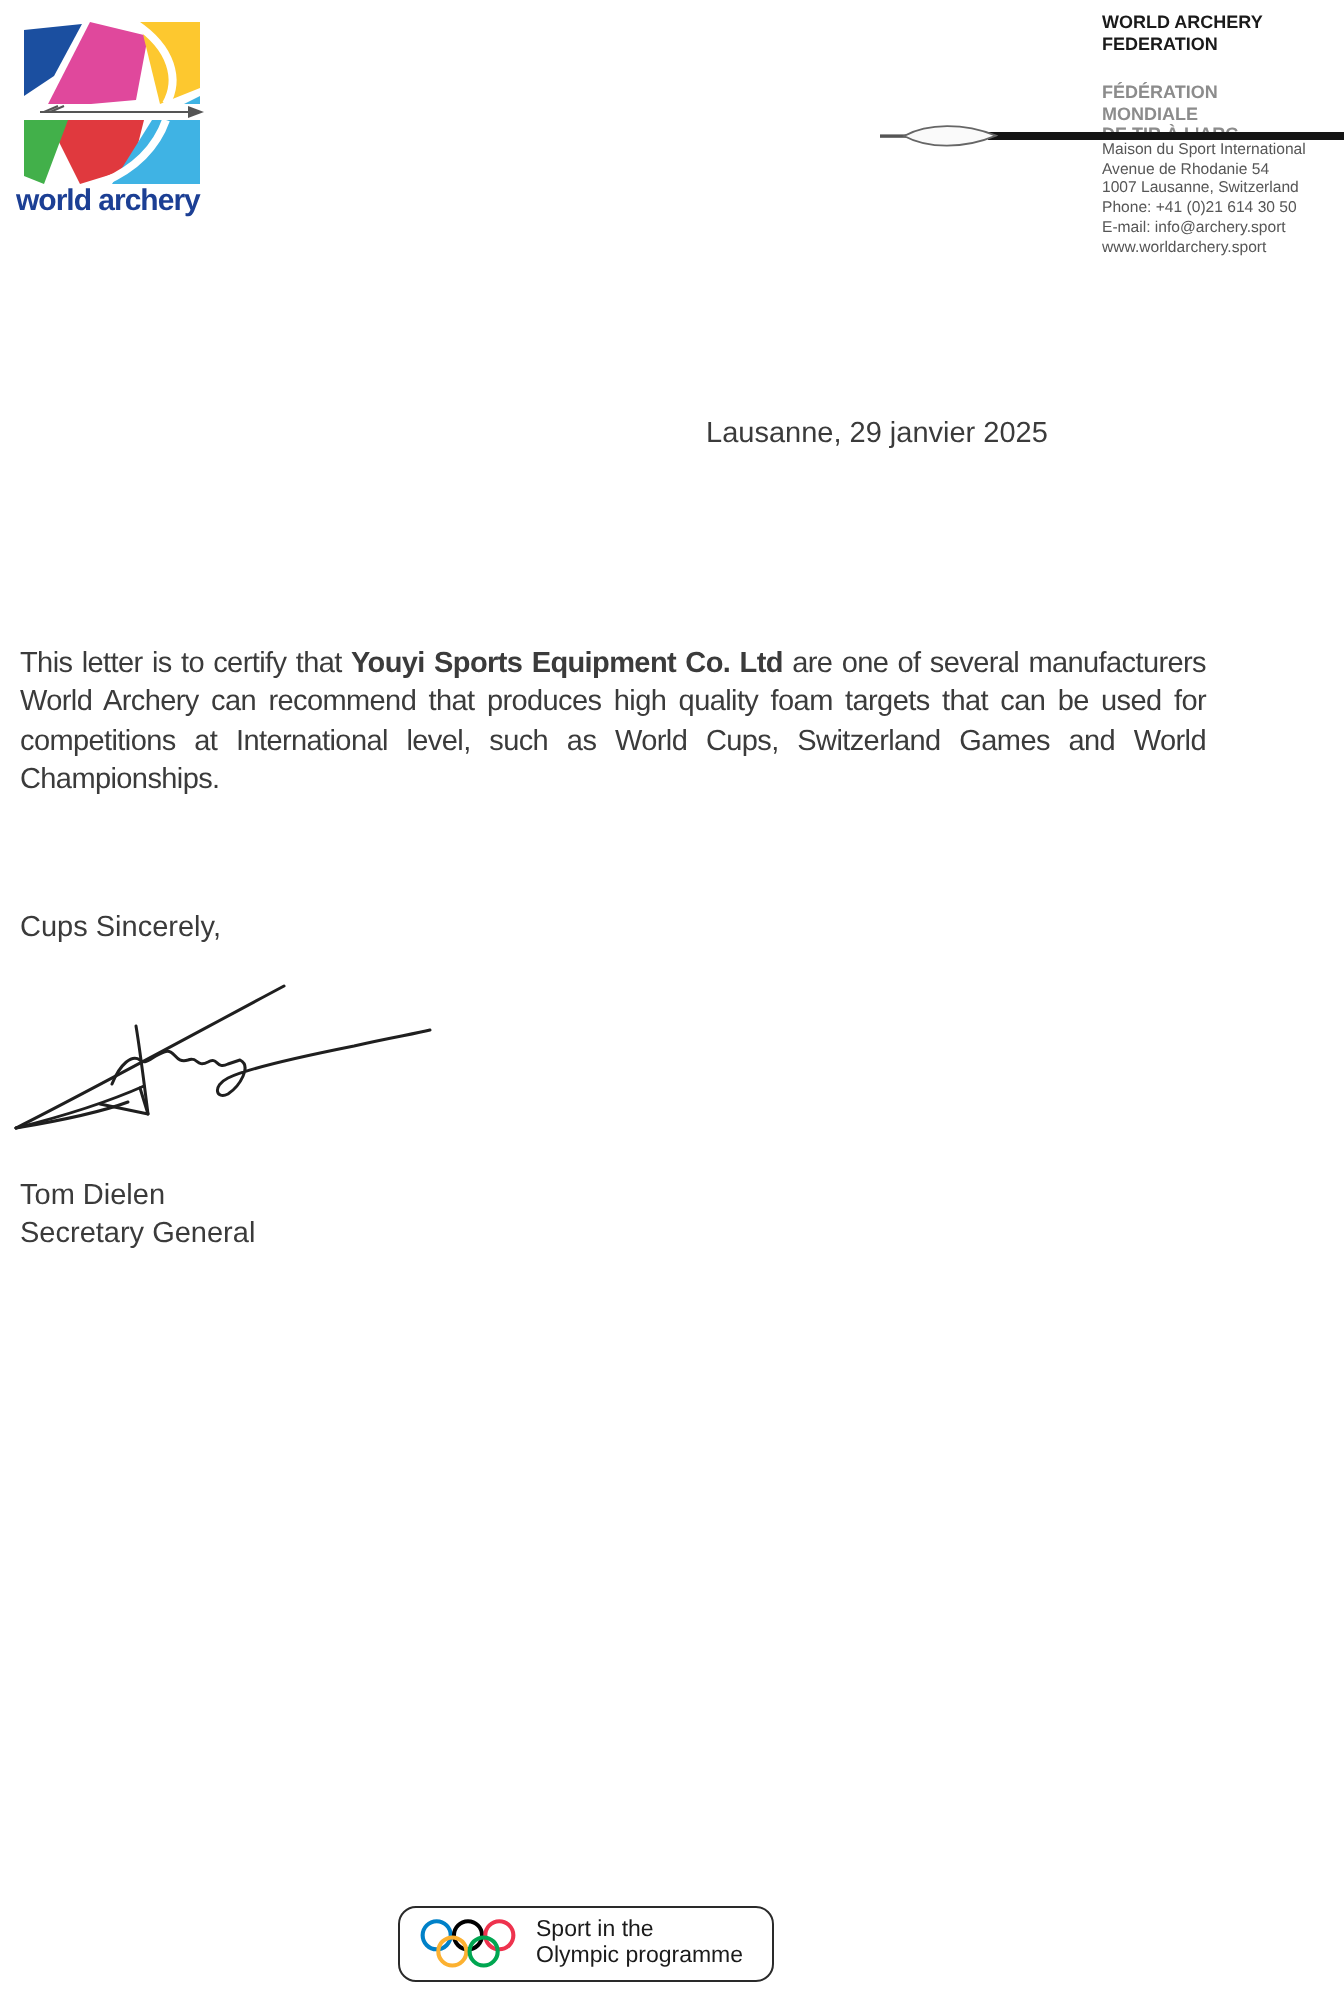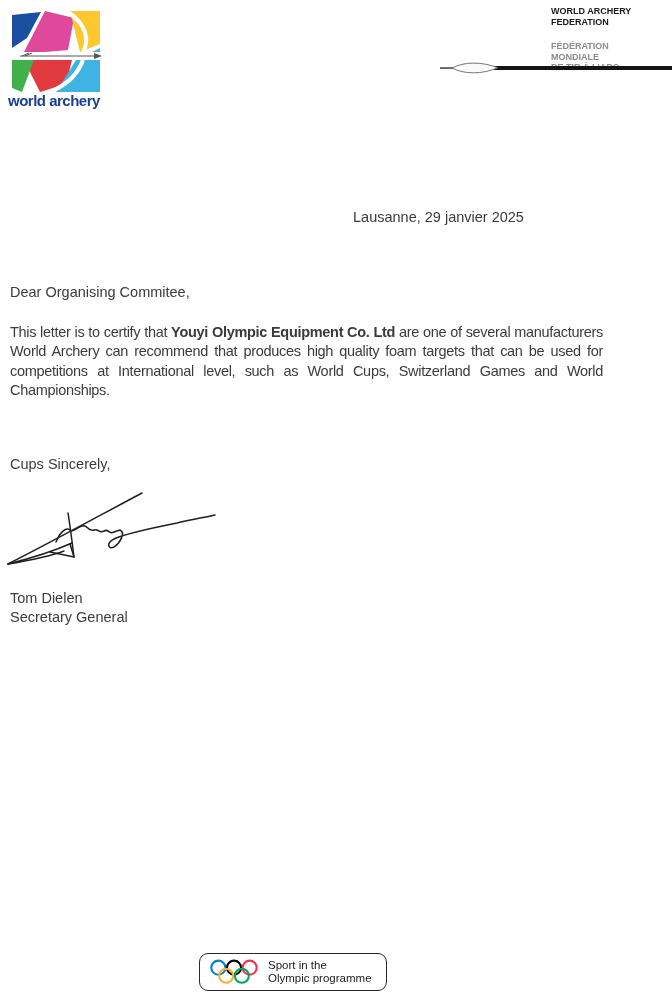--- a/index.html
+++ b/index.html
@@ -95,26 +95,33 @@
       <div class="org-line">DE TIR À L'ARC</div>
     </div>
   </div>
 
   <svg class="abs arrow-svg" width="234" height="14" viewBox="0 0 234 14">
     <rect x="2" y="6.2" width="60" height="1.7" fill="#555555"></rect>
     <rect x="56" y="5" width="178" height="4" fill="#141414"></rect>
     <path d="M 14 7 C 26 0.5, 44 0.5, 60 6.8 C 44 13.5, 26 13.5, 14 7 Z" fill="#fafafa" stroke="#666666" stroke-width="0.9"></path>
   </svg>
 
+  <div class="abs address-block">
+    <div>Maison du Sport International</div>
+    <div>Avenue de Rhodanie 54</div>
+    <div>1007 Lausanne, Switzerland</div>
+    <div>Phone: +41 (0)21 614 30 50</div>
+    <div>E-mail: info@archery.sport</div>
+    <div>www.worldarchery.sport</div>
+  </div>
 
   <div class="abs dateline">Lausanne, 29 janvier 2025</div>
 
-  <div class="abs salutation">Dear Organising Commitee,</div>
 
-  <p class="abs para1"><span>This letter is to certify that </span><span class="bold">Youyi Olympic Equipment Co. Ltd</span><span> are one of several manufacturers World Archery can recommend that produces high quality foam targets that can be used for competitions at International level, such as World Cups, Switzerland Games and World Championships.</span></p>
+  <p class="abs para1"><span>This letter is to certify that </span><span class="bold">Youyi Sports Equipment Co. Ltd</span><span> are one of several manufacturers World Archery can recommend that produces high quality foam targets that can be used for competitions at International level, such as World Cups, Switzerland Games and World Championships.</span></p>
 
 
   <div class="abs closing">Cups Sincerely,</div>
 
   <svg class="abs signature-svg" width="220" height="95" viewBox="0 0 220 95">
     <g fill="none" stroke="#1f1f1f" stroke-width="1.5" stroke-linecap="round" stroke-linejoin="round">
       <path d="M 6 79 C 40 62, 95 32, 140 8"></path>
       <path d="M 6 79 C 30 73, 52 66, 70 58"></path>
       <path d="M 6 79 C 24 76, 46 72, 62 66"></path>
       <path d="M 48 67 L 72 72 L 68 59"></path>

